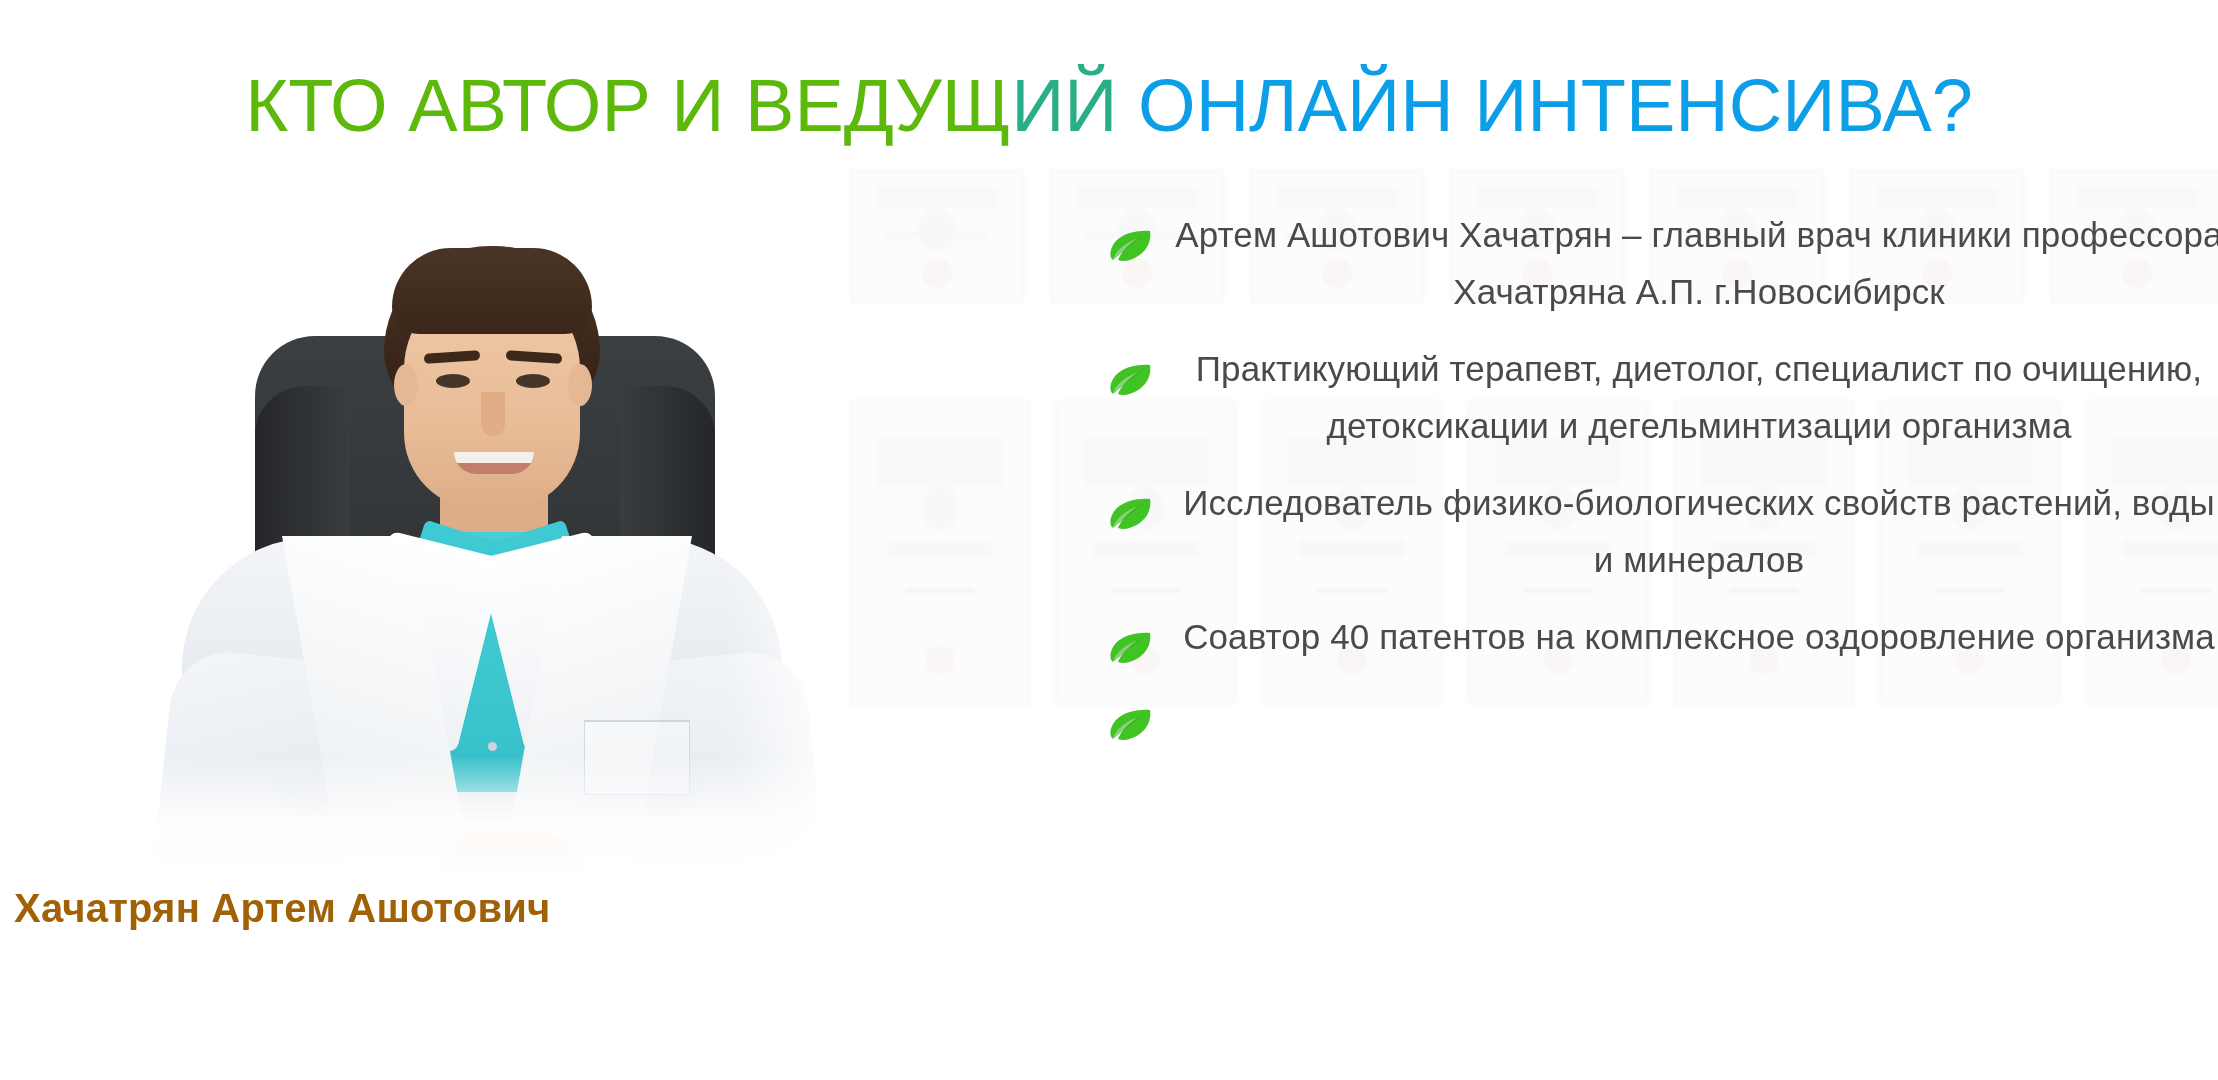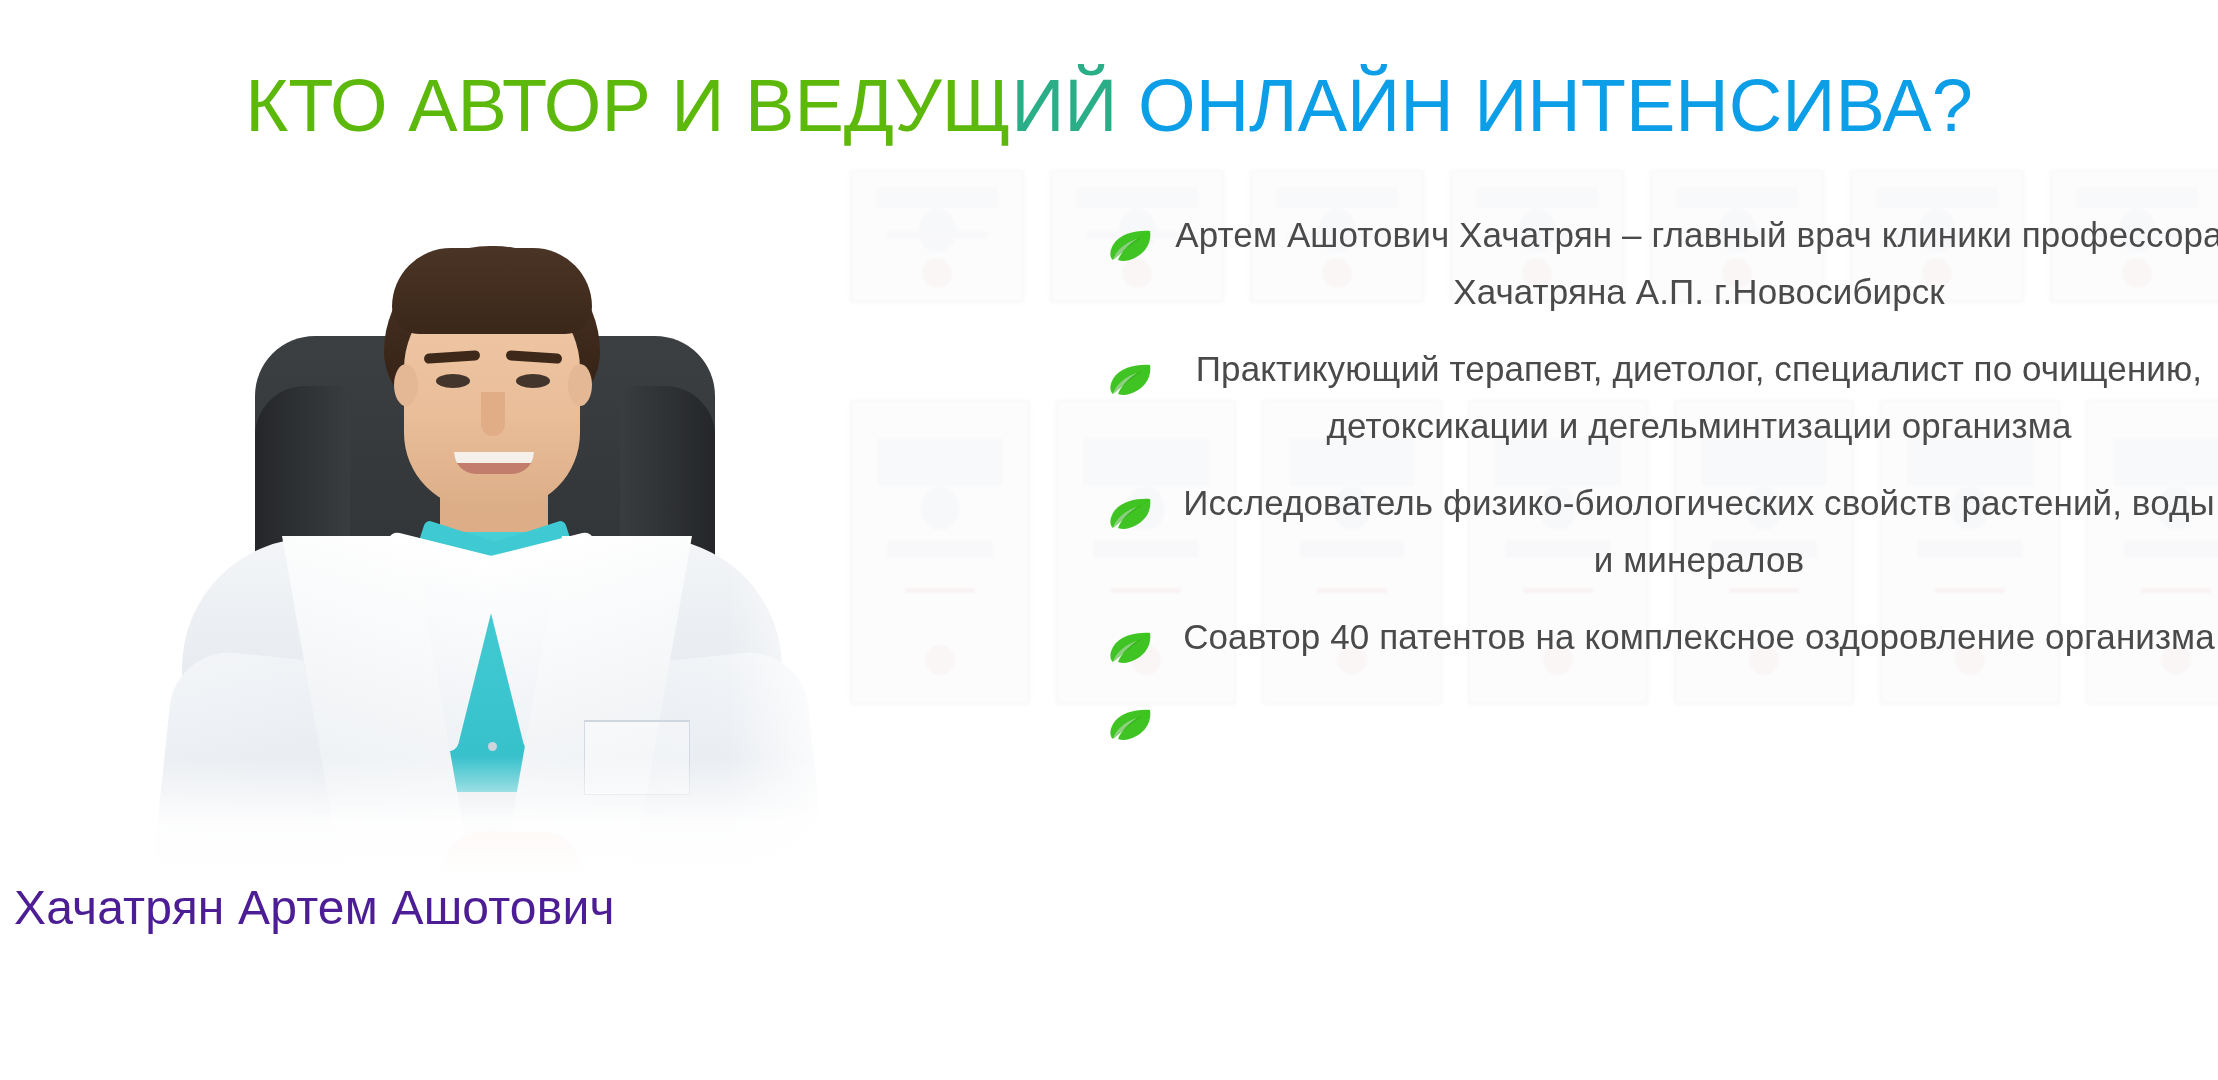--- a/index.html
+++ b/index.html
@@ -184,21 +184,21 @@
   }
   .photo-fade-sides{
     position:absolute;left:0;top:0;width:832px;height:690px;
     background:
       linear-gradient(90deg,#ffffff 0%,rgba(255,255,255,0) 14%,rgba(255,255,255,0) 86%,#ffffff 100%);
   }
 
   
   .caption{position:absolute;left:14px;top:884px;width:820px;}
   .caption-name{
-    font-size:48px;font-weight:400;color:#4c1d95;line-height:48px;letter-spacing:.2px;
+    font-size:40px;font-weight:700;color:#a16207;line-height:48px;letter-spacing:.2px;
   }
   .caption-role{
     font-size:33px;font-weight:400;color:#3d3d3d;line-height:48px;margin-top:6px;
   }
 
   
   .bullets{
     position:absolute;left:1090px;top:190px;width:1120px;
   }
   .bullet{

